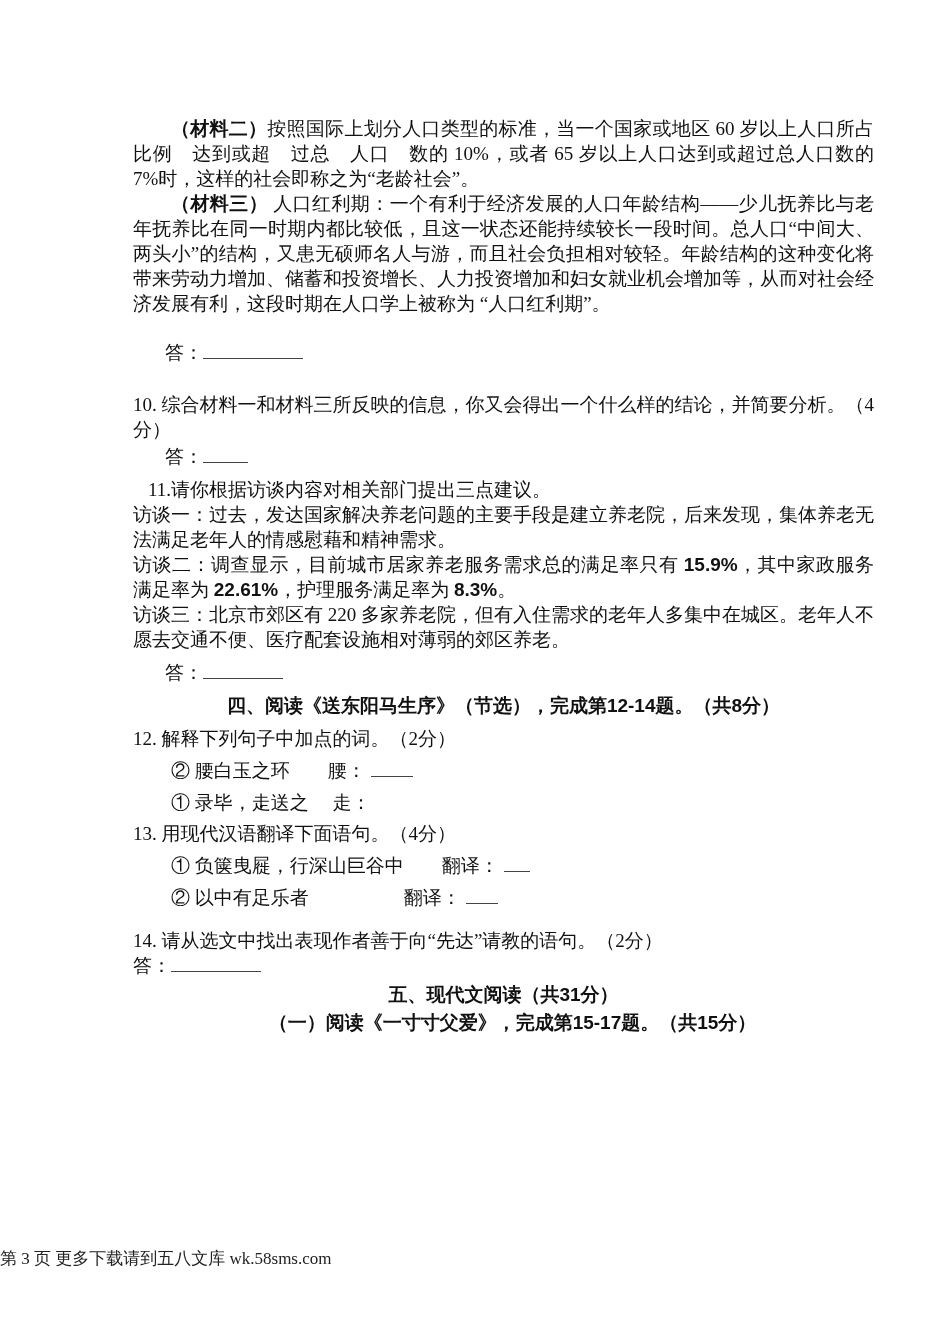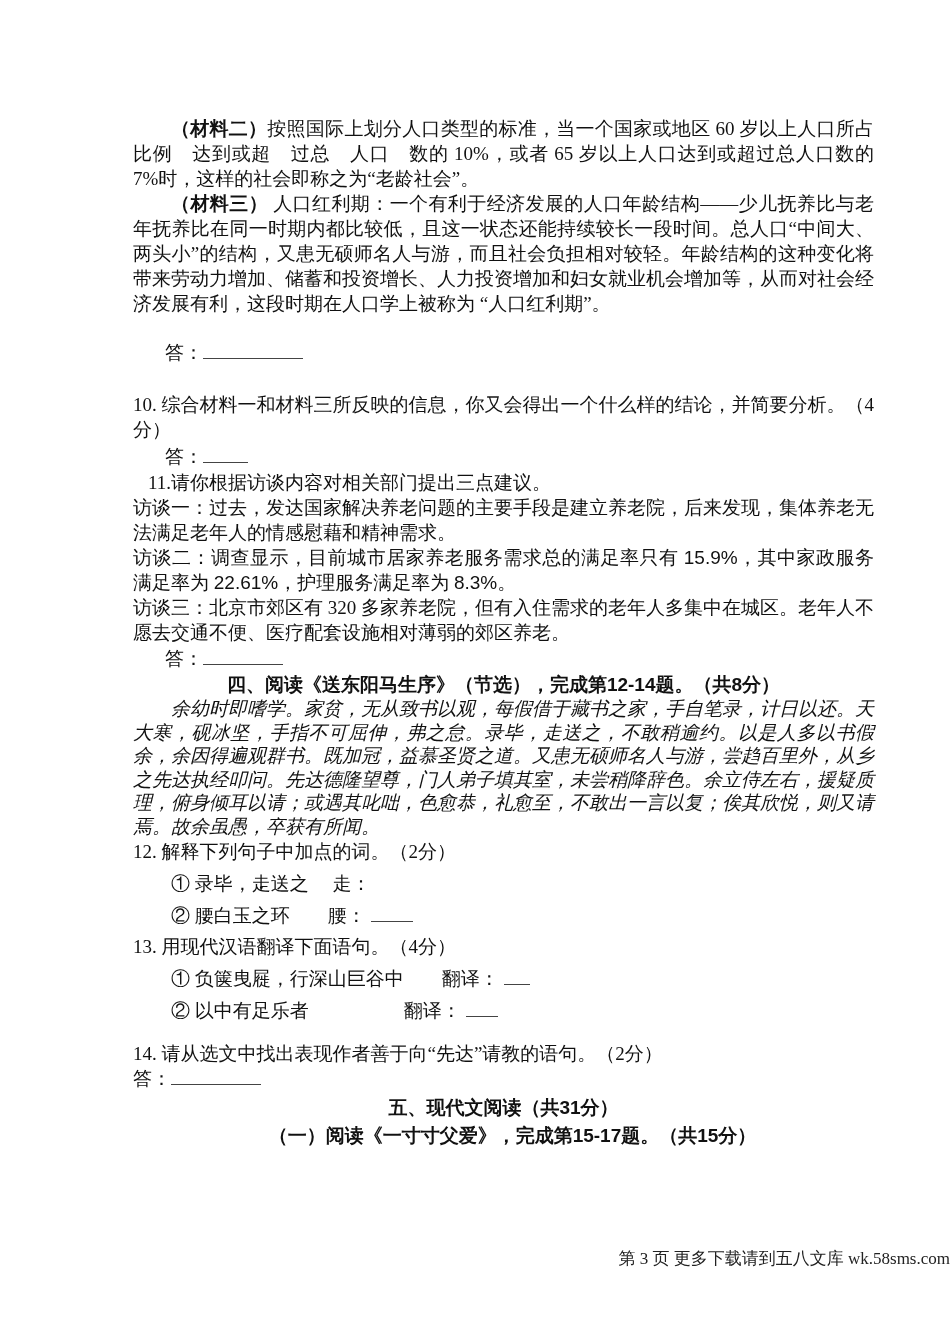--- a/index.html
+++ b/index.html
@@ -23,21 +23,21 @@
     font-family: "Liberation Sans", "DejaVu Sans", sans-serif;
     font-weight: bold;
   }
   .heading {
     font-family: "Liberation Sans", "DejaVu Sans", sans-serif;
     font-weight: bold;
     text-align: center;
   }
   .num-bold {
     font-family: "Liberation Sans", "DejaVu Sans", sans-serif;
-    font-weight: normal;
+    font-weight: bold;
   }
   .kai {
     font-style: italic;
     line-height: 23.5px;
   }
   .answer-line { margin-left: 32px; }
   .answer-line.no-indent { margin-left: 0; }
   .blank {
     display: inline-block;
     border-bottom: 1.5px solid #444;
@@ -58,27 +58,27 @@
     position: absolute;
     left: 50%;
     transform: translateX(-50%);
     bottom: -0.62em;
     font-size: 0.62em;
     color: #111;
   }
   .mt-ans1 { margin-top: 24px; }
   .mt-q10  { margin-top: 27px; }
   .mt-sm   { margin-top: 2px; }
-  .mt-xs   { margin-top: 1px; }
+  .mt-xs   { margin-top: 8px; }
   .footer {
     position: absolute;
     left: 0;
     right: 0;
     top: 1246px;
-    text-align: right;
+    text-align: left;
     font-size: 17px;
     color: #222;
   }
 </style>
 </head>
 <body>
 
 <div class="page">
 
   <p class="para indent2"><span class="bold-label">（材料二）</span><span>按照国际上划分人口类型的标准，当一个国家或地区 60 岁以上人口所占比例　达到或超　过总　人口　数的 10%，或者 65 岁以上人口达到或超过总人口数的 7%时，这样的社会即称之为“老龄社会”。</span></p>
@@ -90,34 +90,33 @@
   <p class="para mt-q10"><span>10. 综合材料一和材料三所反映的信息，你又会得出一个什么样的结论，并简要分析。（4分）</span></p>
 
   <p class="para answer-line mt-sm"><span>答：</span><span class="blank w45"></span></p>
 
   <p class="para mt-xs" style="margin-left:15px"><span>11.请你根据访谈内容对相关部门提出三点建议。</span></p>
 
   <p class="para"><span>访谈一：过去，发达国家解决养老问题的主要手段是建立养老院，后来发现，集体养老无法满足老年人的情感慰藉和精神需求。</span></p>
 
   <p class="para"><span>访谈二：调查显示，目前城市居家养老服务需求总的满足率只有 </span><span class="num-bold">15.9%</span><span>，其中家政服务满足率为 </span><span class="num-bold">22.61%</span><span>，护理服务满足率为 </span><span class="num-bold">8.3%</span><span>。</span></p>
 
-  <p class="para"><span>访谈三：北京市郊区有 320 多家养老院，但有入住需求的老年人多集中在城区。老年人不愿去交通不便、医疗配套设施相对薄弱的郊区养老。</span></p>
+  <p class="para"><span>访谈三：北京市郊区有 220 多家养老院，但有入住需求的老年人多集中在城区。老年人不愿去交通不便、医疗配套设施相对薄弱的郊区养老。</span></p>
 
   <p class="para answer-line mt-xs"><span>答：</span><span class="blank w80"></span></p>
 
   <p class="para heading mt-xs">四、阅读《送东阳马生序》（节选），完成第12-14题。（共8分）</p>
 
-  <p class="para indent2 kai">余幼时即嗜学。家贫，无从致书以观，每假借于藏书之家，手自笔录，计日以还。天大寒，砚冰坚，手指不可屈伸，弗之怠。录毕，走送之，不敢稍逾约。以是人多以书假余，余因得遍观群书。既加冠，益慕圣贤之道。又患无硕师名人与游，尝趋百里外，从乡之先达执经叩问。先达德隆望尊，门人弟子填其室，未尝稍降辞色。余立侍左右，援疑质理，俯身倾耳以请；或遇其叱咄，色愈恭，礼愈至，不敢出一言以复；俟其欣悦，则又请焉。故余虽愚，卒获有所闻。</p>
 
 
   <p class="para mt-xs">12. 解释下列句子中加点的词。（2分）</p>
 
+  <p class="para sub-item"><span>② </span><span class="dotted">腰</span><span>白玉之环　　腰： </span><span class="blank w42"></span></p>
+
   <p class="para sub-item"><span>① 录毕，</span><span class="dotted">走</span><span>送之　 走：</span></p>
-
-  <p class="para sub-item"><span>② </span><span class="dotted">腰</span><span>白玉之环　　腰： </span><span class="blank w42"></span></p>
 
   <p class="para" style="margin-top:6px">13. 用现代汉语翻译下面语句。（4分）</p>
 
   <p class="para sub-item"><span>① 负箧曳屣，行深山巨谷中　　翻译： </span><span class="blank w26"></span></p>
 
   <p class="para sub-item"><span>② 以中有足乐者　　　　　翻译： </span><span class="blank w32"></span></p>
 
   <p class="para" style="margin-top:18px">14. 请从选文中找出表现作者善于向“先达”请教的语句。（2分）</p>
 
   <p class="para answer-line no-indent"><span>答：</span><span class="blank w90"></span></p>

